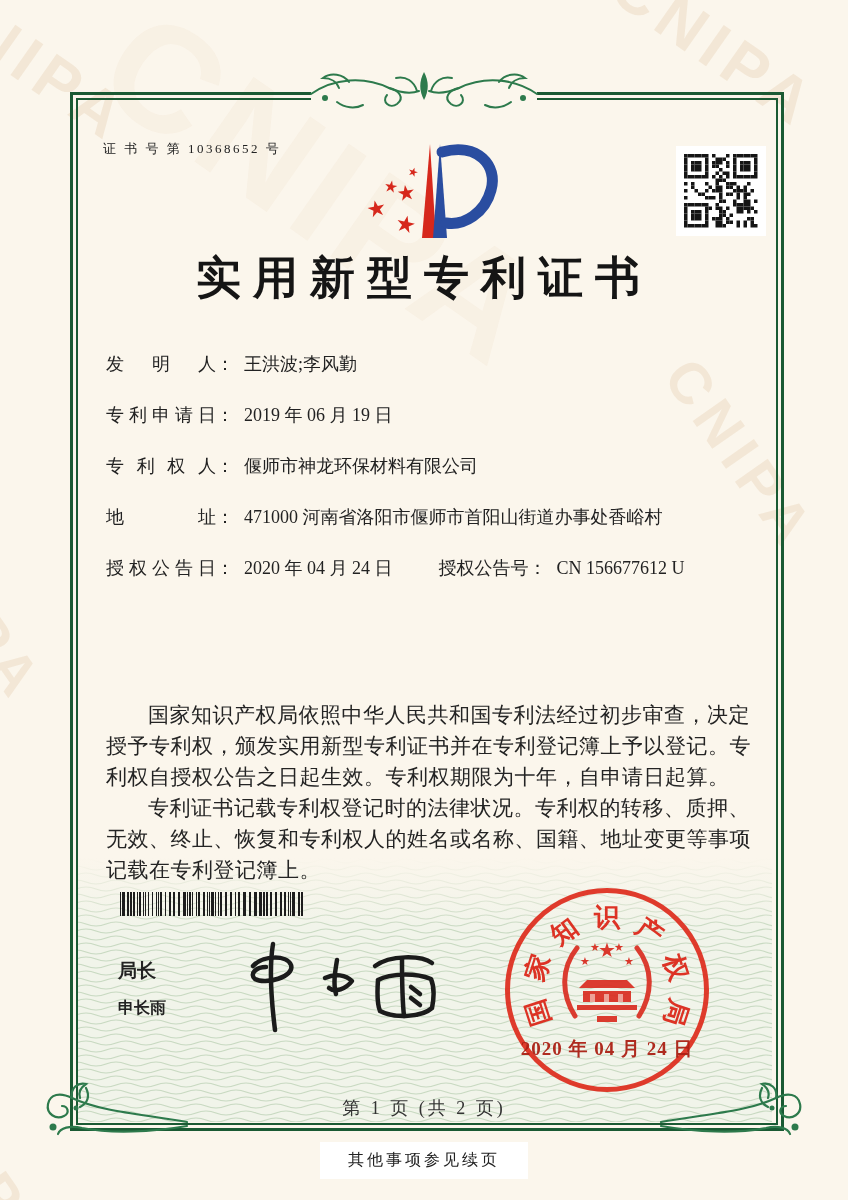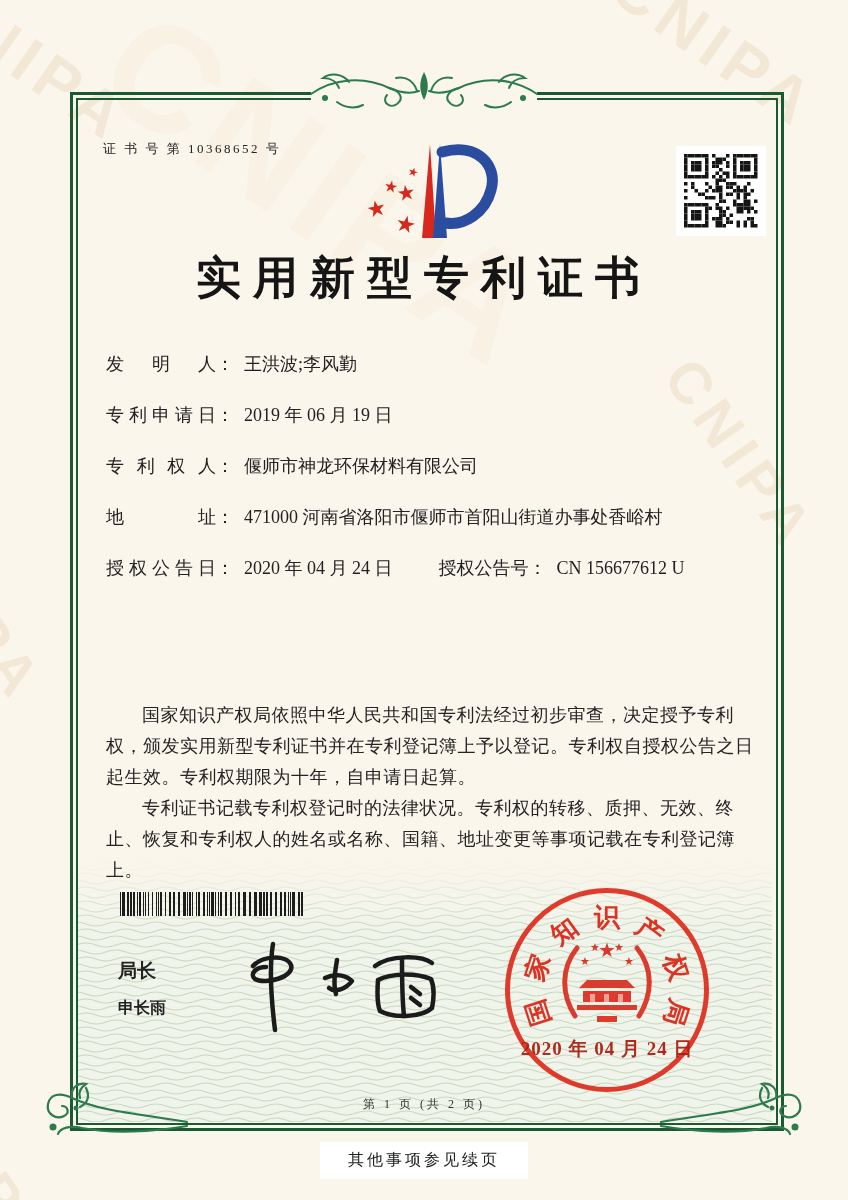--- a/index.html
+++ b/index.html
@@ -38,40 +38,40 @@
 
   .title{position:absolute;left:0;right:0;top:248px;text-align:center;font-size:45px;font-weight:700;
          letter-spacing:12px;color:#151515;z-index:3;}
 
   .fields{position:absolute;left:106px;top:350px;width:660px;z-index:3;font-size:18px;}
   .frow{margin-bottom:23px;line-height:28px;white-space:nowrap;}
   .flabel{display:inline-block;width:110px;text-align:justify;text-align-last:justify;}
   .fvalue{margin-left:10px;}
   .fpair2{margin-left:46px;margin-top:29px;}
 
-  .paras{position:absolute;left:106px;top:700px;width:652px;z-index:3;font-size:18px;
+  .paras{position:absolute;left:106px;top:700px;width:652px;z-index:3;font-size:21px;
          line-height:31px;letter-spacing:.5px;color:#242424;}
   .paras p{margin:0;text-indent:2em;}
 
   .barcode{position:absolute;left:120px;top:892px;z-index:3;}
 
   .director-title{position:absolute;left:118px;top:958px;font-size:19px;font-weight:600;z-index:3;}
   .director-name{position:absolute;left:118px;top:998px;font-size:16px;font-weight:600;z-index:3;font-family:Liberation Mono, monospace;}
   .sig{position:absolute;left:225px;top:936px;z-index:3;}
 
   .seal{position:absolute;left:505px;top:888px;width:204px;height:204px;z-index:4;}
   .seal-ring{position:absolute;inset:0;border:5px solid rgba(221,42,27,.92);border-radius:50%;}
   .seal-char{position:absolute;left:50%;top:50%;width:32px;height:32px;margin-left:-16px;margin-top:-16px;
              text-align:center;font-size:26px;font-weight:700;color:rgba(219,40,26,.95);
              font-family:"Liberation Serif",serif;}
   .seal-emblem{position:absolute;left:52px;top:44px;}
   .seal-date{position:absolute;left:0;right:0;top:148px;text-align:center;font-size:19px;font-weight:700;
              letter-spacing:1px;color:rgba(171,32,20,.95);}
 
-  .page-num{position:absolute;left:0;right:0;top:1096px;text-align:center;font-size:12px;
+  .page-num{position:absolute;left:0;right:0;top:1096px;text-align:center;font-size:18px;
             letter-spacing:3px;color:#333;z-index:3;}
   .cont-note{position:absolute;left:50%;transform:translateX(-50%);top:1142px;background:#ffffff;
              padding:8px 28px;font-size:16px;letter-spacing:3px;color:#222;z-index:3;}
 </style>
 </head>
 <body>
 
 <div class="page">
 
   <div class="wm wm-a">CNIPA</div>

